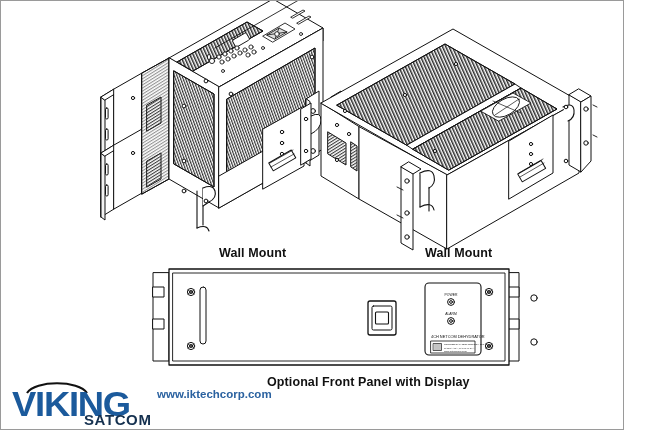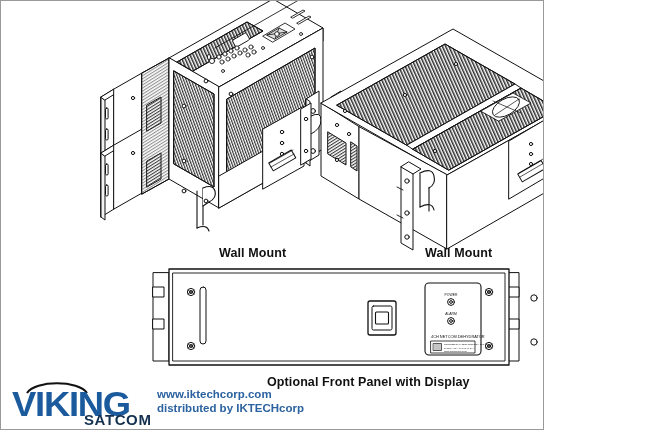--- a/index.html
+++ b/index.html
@@ -4,21 +4,21 @@
 <style>
   html,body{margin:0;padding:0;}
   body{
     width:666px;height:432px;
     background:#ffffff;
     font-family:"Liberation Sans", sans-serif;
     overflow:hidden;
   }
   #frame{
     position:relative;
-    width:544px;height:430px;
+    width:624px;height:430px;
     border:1px solid #9a9a9a;
     box-sizing:border-box;
     background:#fff;
     overflow:hidden;
   }
   .svg-layer{position:absolute;left:0;top:0;width:664px;height:430px;}
   .cap{
     position:absolute;
     font-size:12.5px;
     color:#111;
@@ -360,16 +360,15 @@
       <svg id="logo-arc" width="66" height="16" viewBox="0 0 66 16">
         <path d="M2 15 C10 2, 54 2, 62 15" fill="none" stroke="#111" stroke-width="2.1"></path>
       </svg>
       <div id="logo-word">VIKING</div>
       <div id="logo-sub">SATCOM</div>
     </div>
   </div>
 
   <div id="site">
     <div>www.iktechcorp.com</div>
-    <div>distributed by IKTECHcorp</div>
   </div>
 
 </div>
 
 </body></html>

